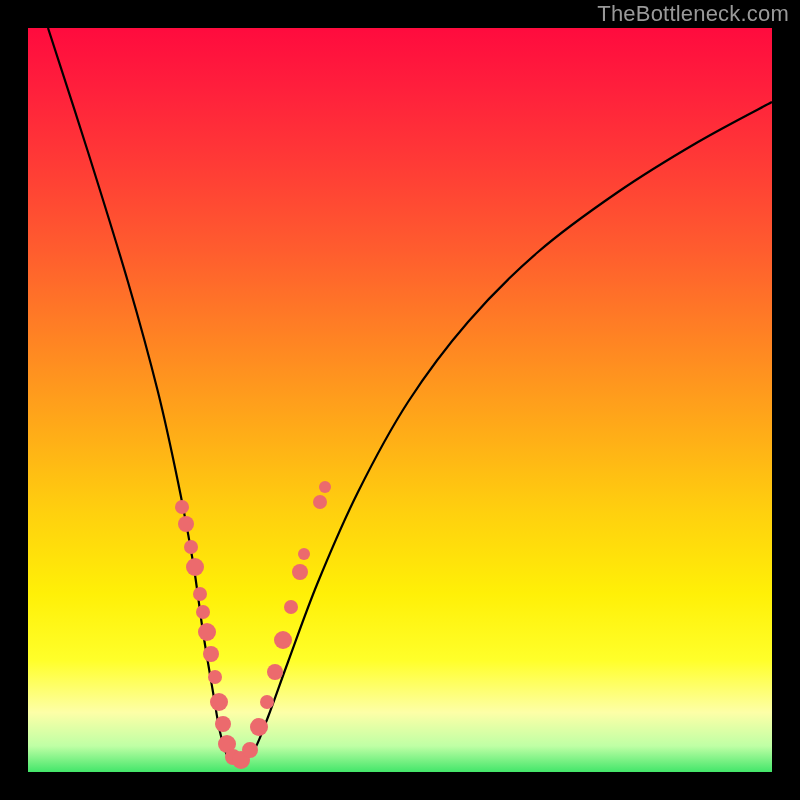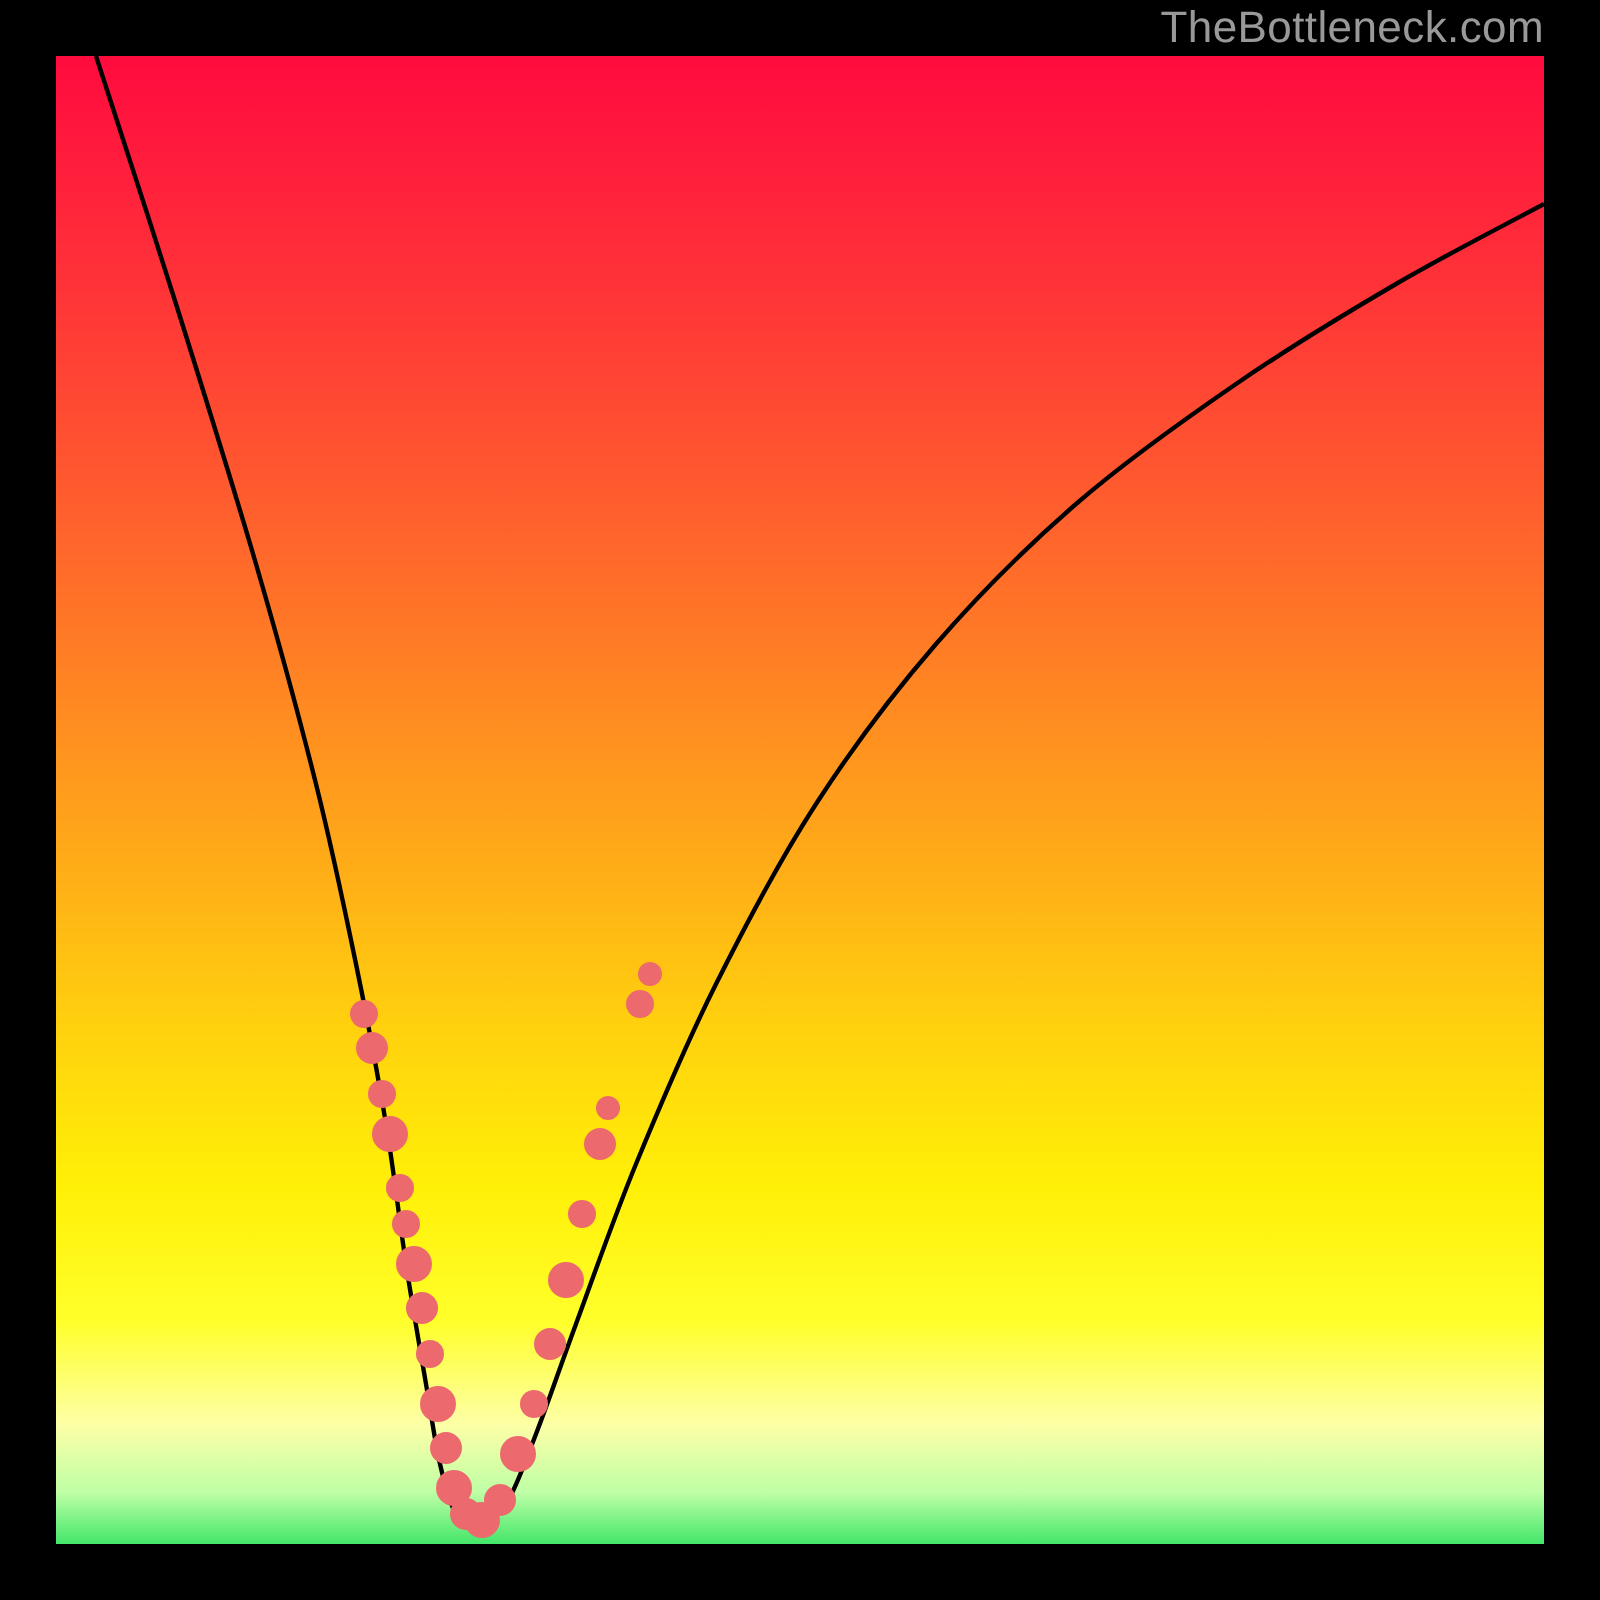--- a/index.html
+++ b/index.html
@@ -43,21 +43,21 @@
       #43e66a 100%
     );
   }
   .watermark-wrap {
     position: absolute;
     top: 0;
     left: 0;
     width: 800px;
     height: 28px;
     text-align: right;
-    padding-right: 28px;
+    padding-right: 11px;
     box-sizing: border-box;
   }
   .watermark {
     color: #999;
     font-size: 22px;
     font-weight: 500;
     letter-spacing: 0.2px;
     line-height: 28px;
   }
   svg.curve {

